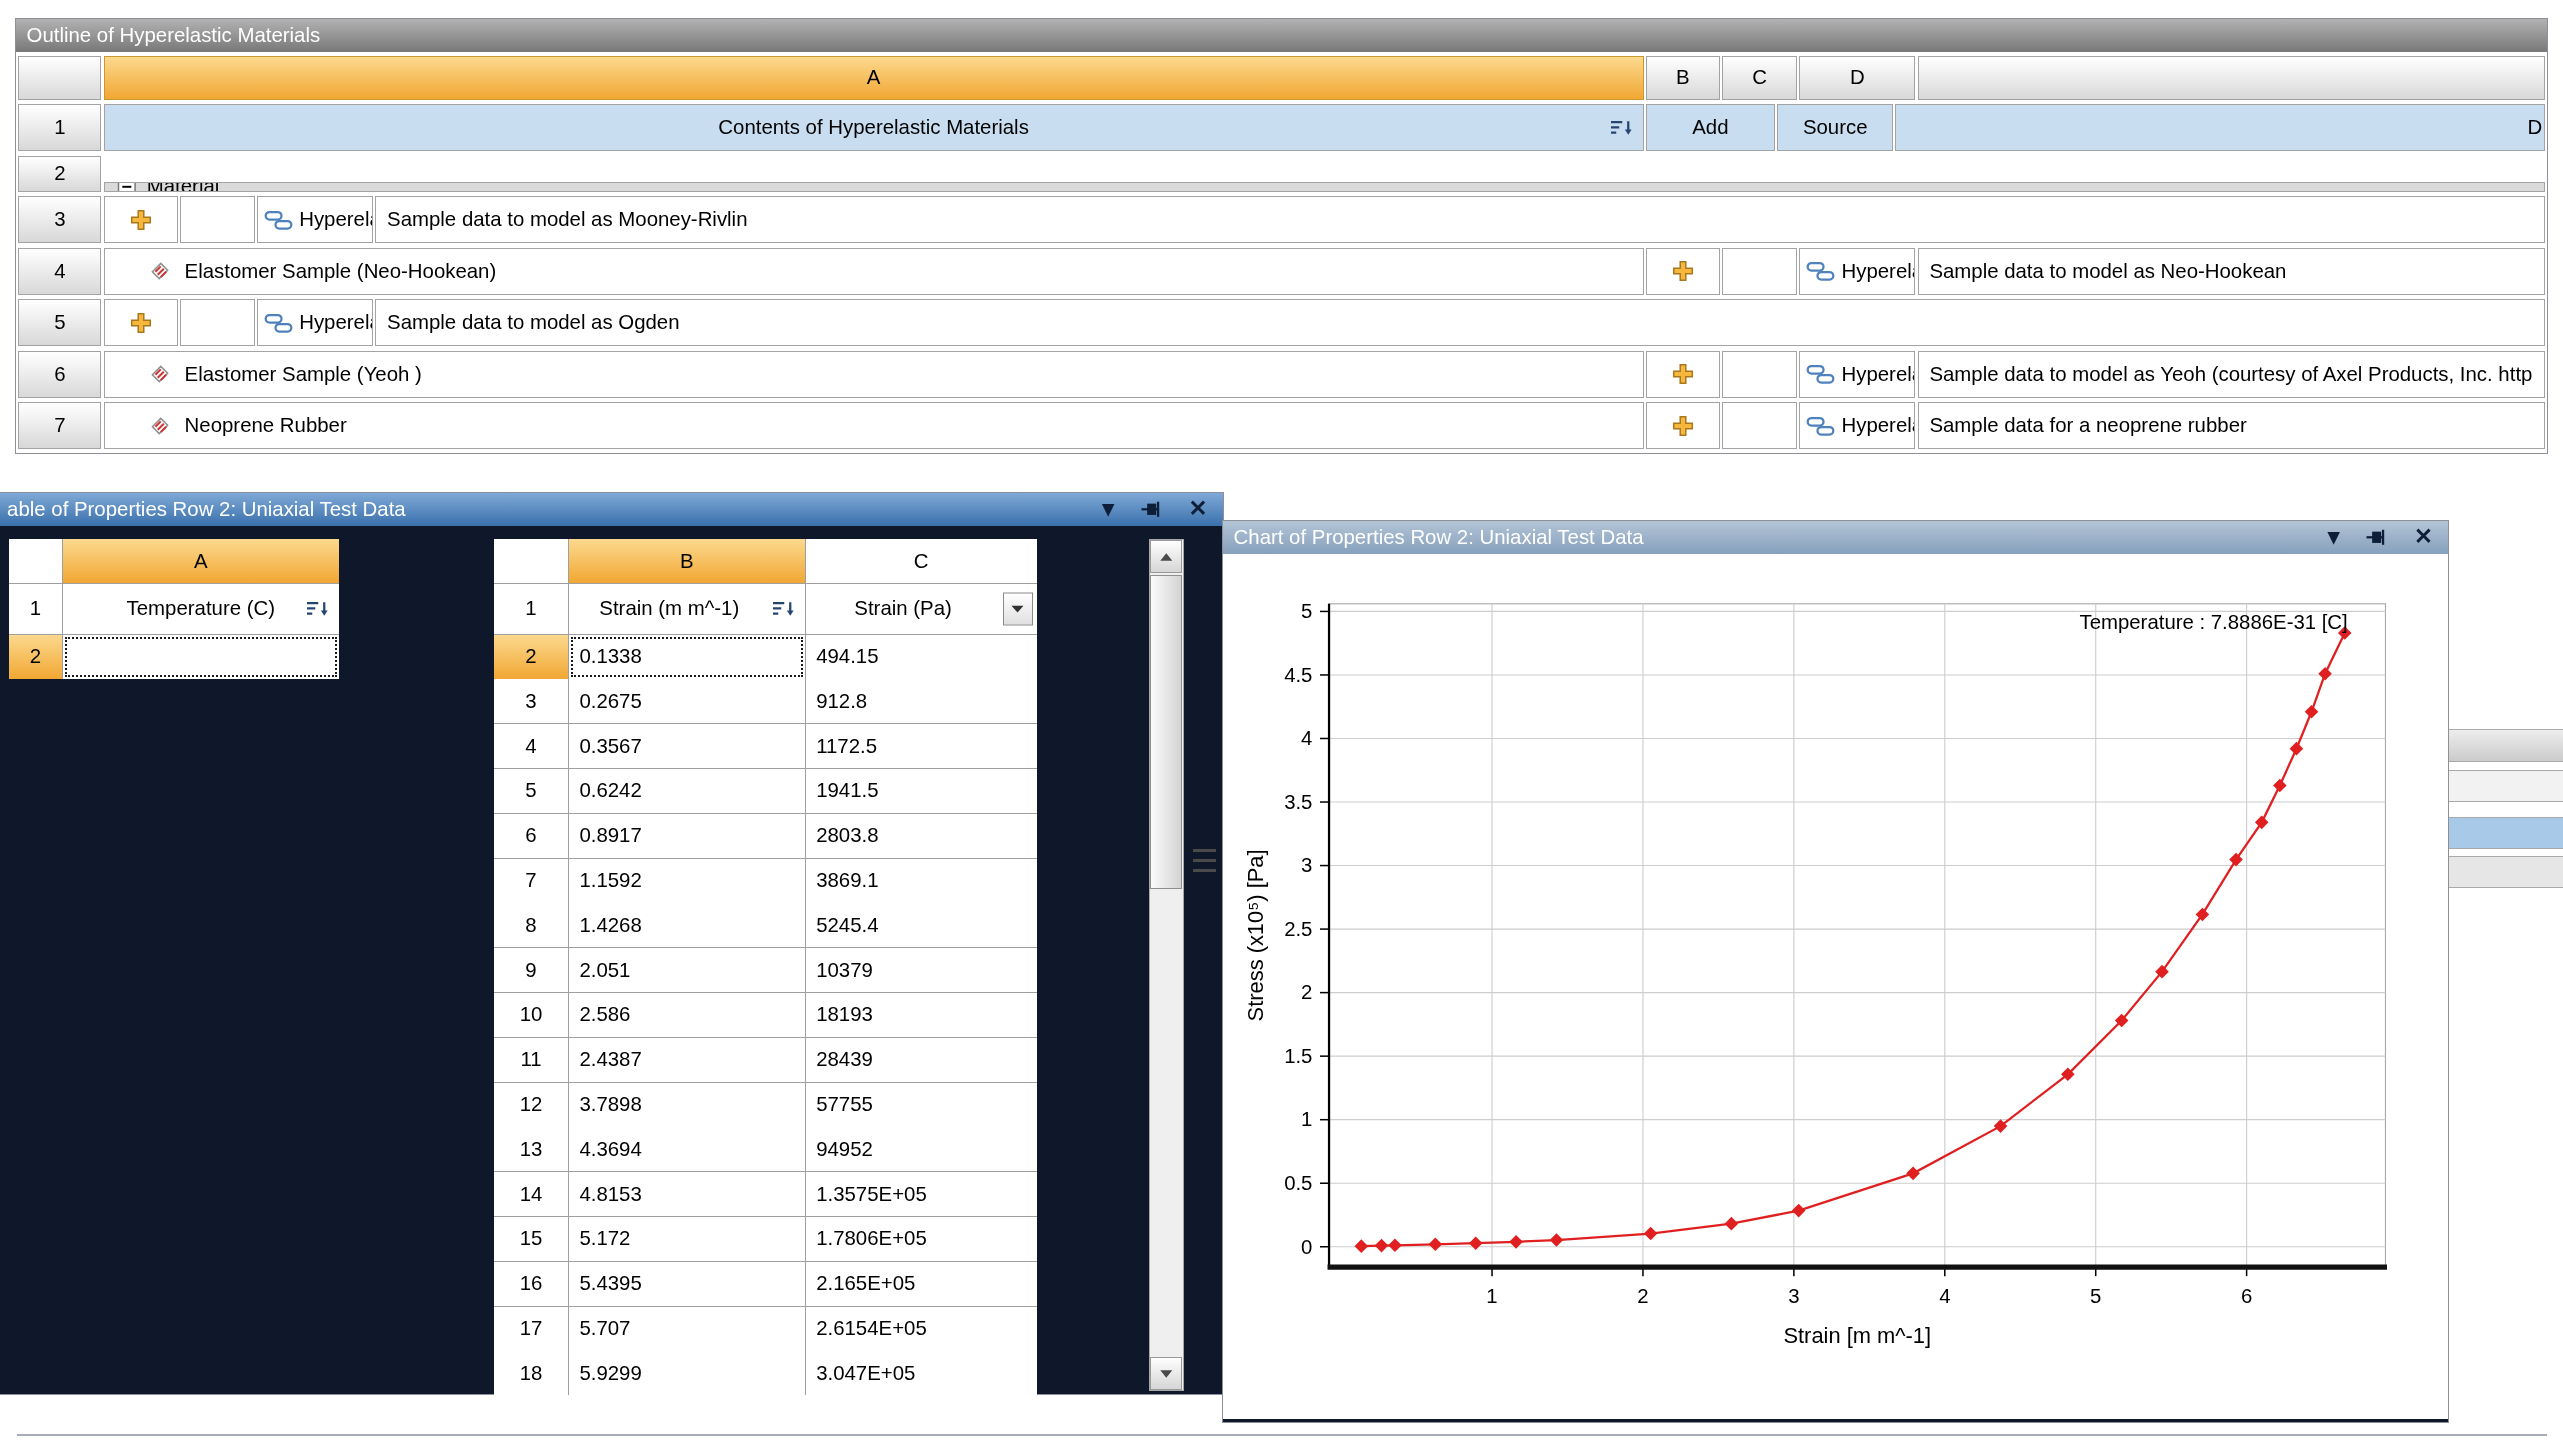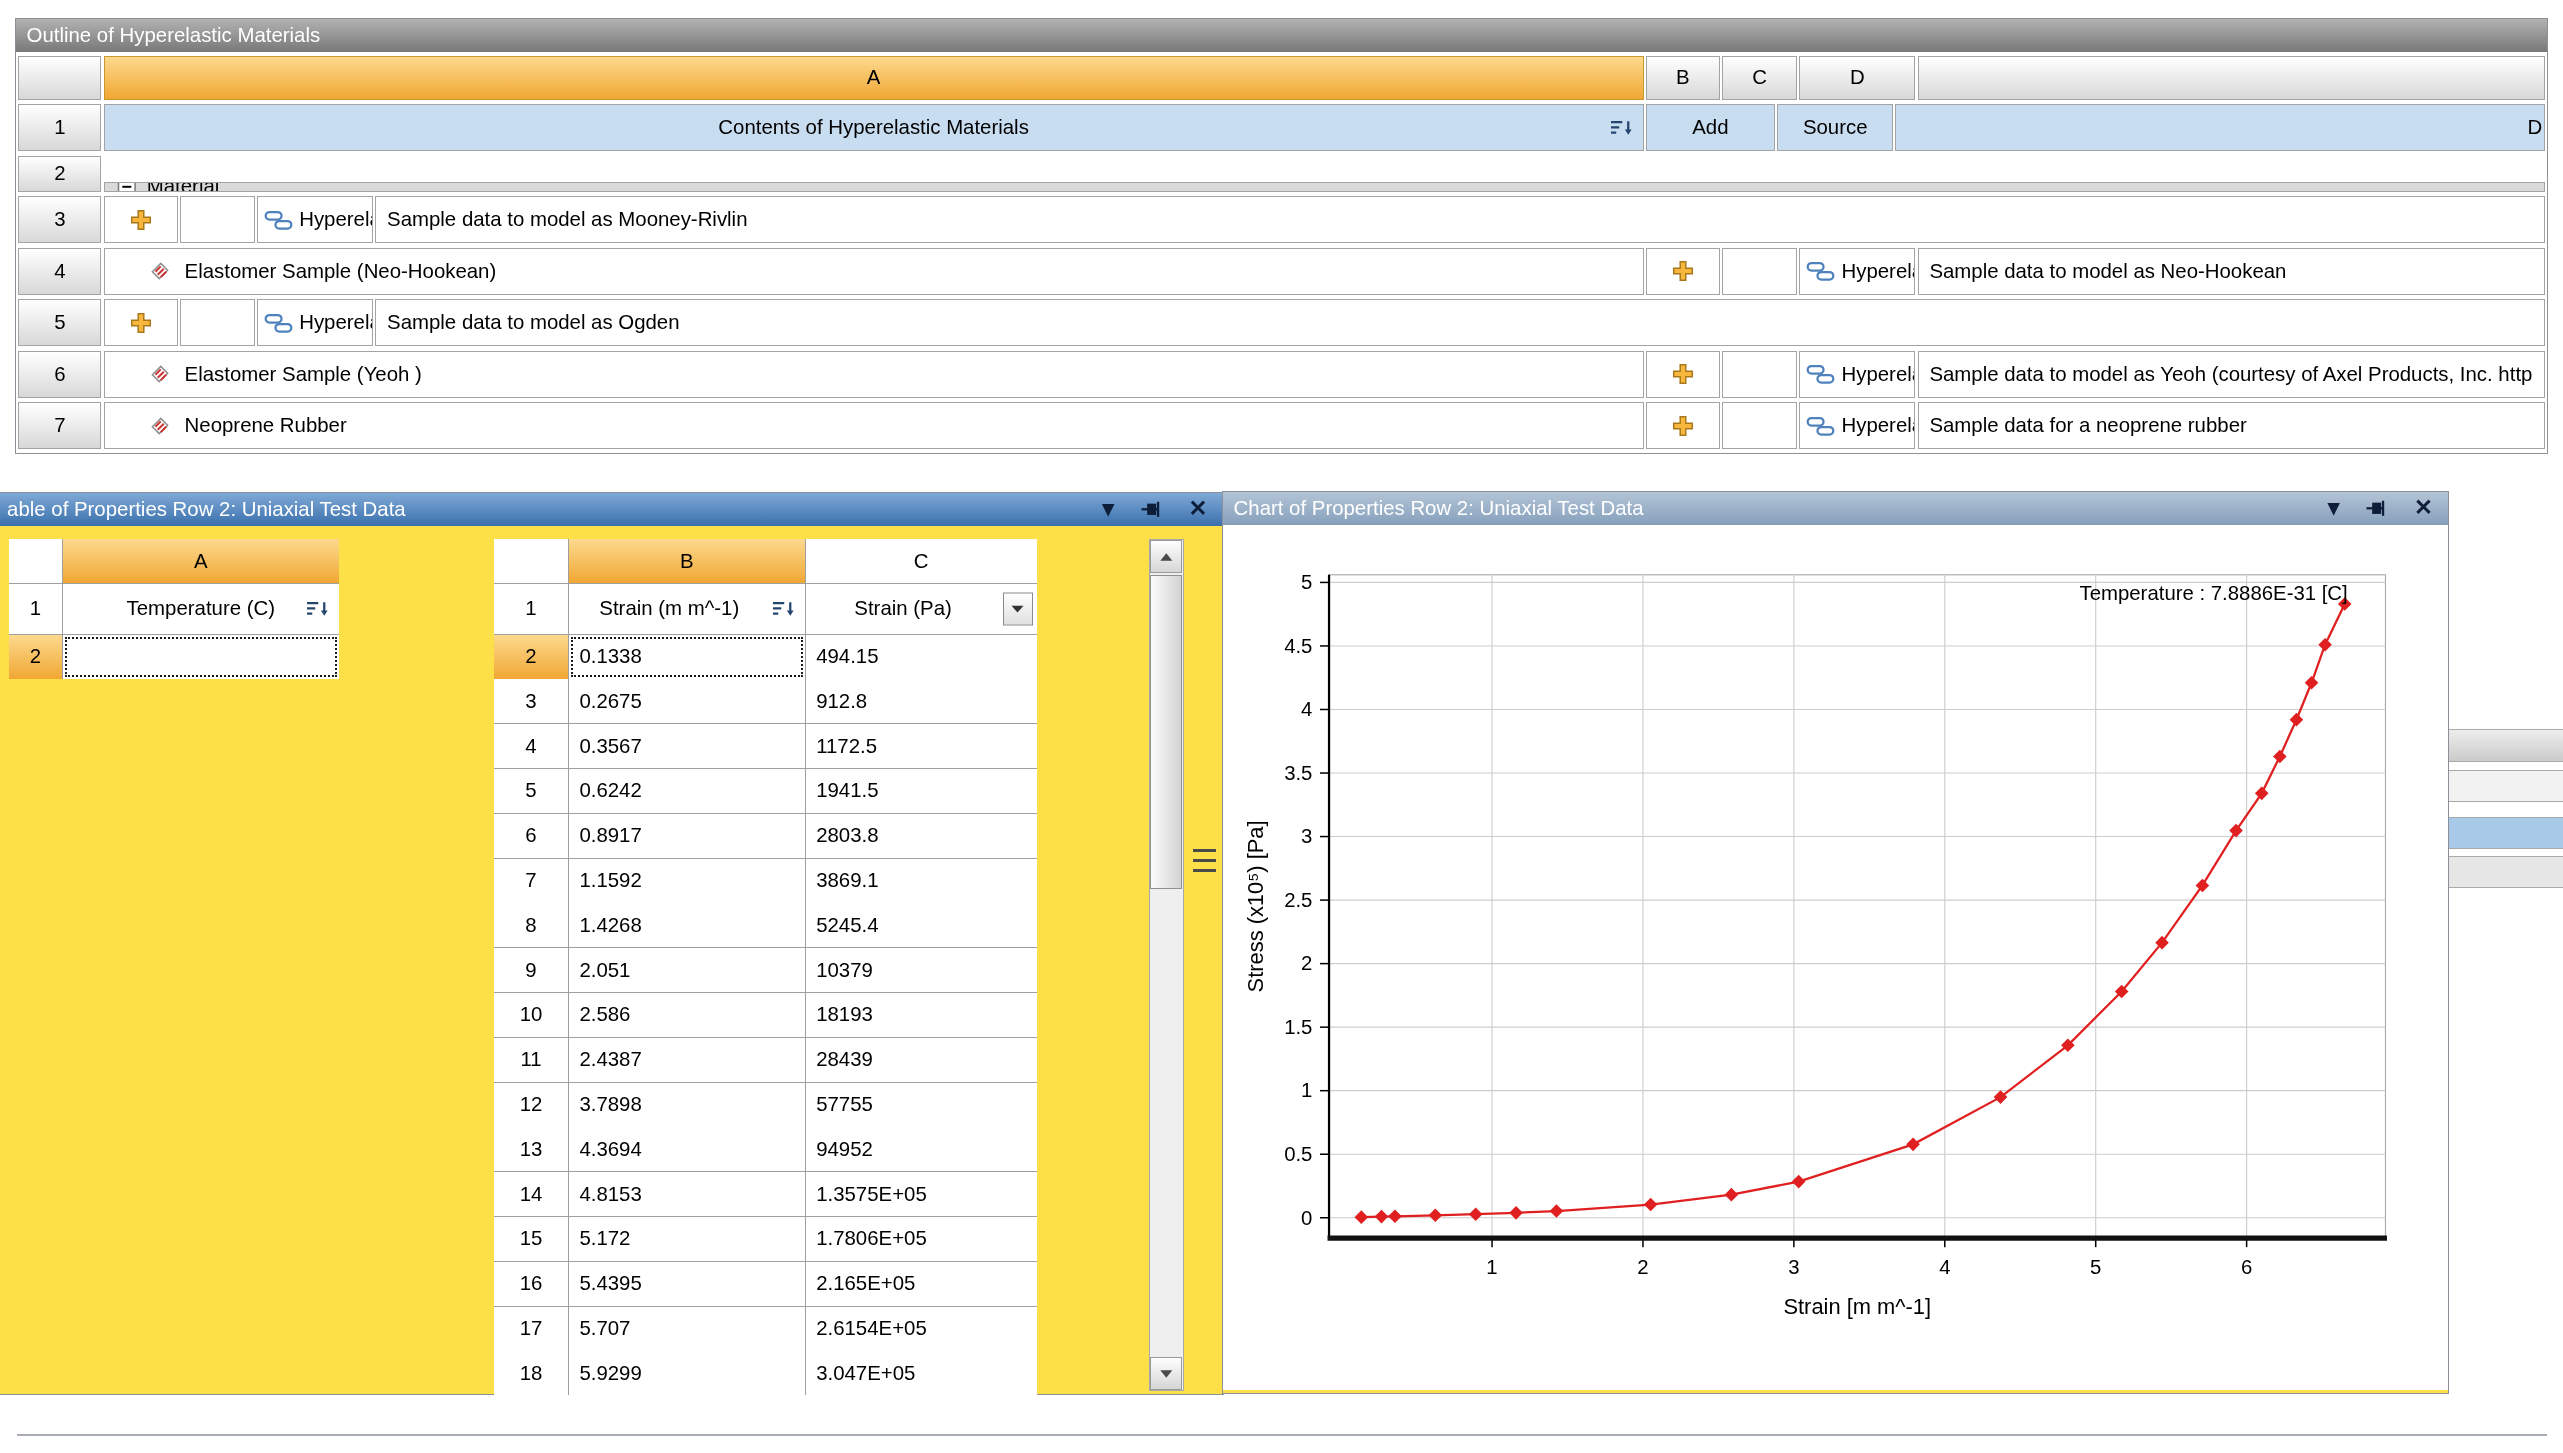--- a/index.html
+++ b/index.html
@@ -1,20 +1,20 @@
 <!DOCTYPE html>
 <html style="font-size:12px"><head>
 <meta charset="utf-8">
 <style>
   * { margin:0; padding:0; box-sizing:border-box; }
   html,body { background:#ffffff; }
   .screen { position:relative; width:2563px; height:1453px; background:#ffffff;
             font-family:"Liberation Sans", sans-serif; color:#000; overflow:hidden; }
 
-  .panel { position:absolute; background:#fde047; border:1.5px solid #8c9199; }
+  .panel { position:absolute; background:#0f172a; border:1.5px solid #8c9199; }
   .titlebar { height:33px; display:flex; align-items:center; padding:0 10.6px;
               color:#ffffff; font-size:20.4px; white-space:nowrap; }
   .tb-gray  { background:linear-gradient(#b2b2b2,#787878); }
   .tb-blue  { background:linear-gradient(#7fa9d6,#3a70ac); }
   .tb-blue2 { background:linear-gradient(#b3c4d6,#86a0bc); }
   .tb-btns { margin-left:auto; display:flex; align-items:center; gap:26px; padding-right:4.5px; }
   .tb-btn { color:#0e1e38; font-size:22.6px; font-weight:bold; line-height:1;
             display:inline-flex; align-items:center; cursor:default; }
 
   
@@ -41,21 +41,21 @@
   .dashed { outline:2.3px dotted #1a1a1a; outline-offset:-4.5px; }
   .mat-a { padding-left:42px; gap:12px; }
   .desc { padding-left:10.6px; }
   .srcc { padding-left:6px; gap:6px; }
   .icon { display:inline-flex; align-items:center; justify-content:center; flex:none; }
   .abs-right { position:absolute; right:7.5px; top:50%; transform:translateY(-50%); }
   .clipped-right { margin-left:auto; padding-right:1.5px; }
 
   
   .left-panel { left:-4.5px; top:492px; width:1228px; height:903px; }
-  .chart-panel-box { left:1222px; top:491px; width:1227px; height:903px; }
+  .chart-panel-box { left:1222px; top:520px; width:1227px; height:903px; }
   .chart-area { position:relative; width:100%; height:865px; background:#fff; overflow:hidden; }
 
   
   .dtable { position:absolute; display:grid; gap:0.8px; background:#9f9f9f; z-index:5; }
   .dtable .dc { background:#fff; display:flex; align-items:center; font-size:20.4px;
                 overflow:hidden; white-space:nowrap; position:relative; }
   .dc.corner { background:#ffffff; }
   .dc.val { padding-left:10.6px; }
   .mini { left:9px; top:539px; grid-template-columns:53px 276px;
           grid-template-rows:44px 50px 44px; }

